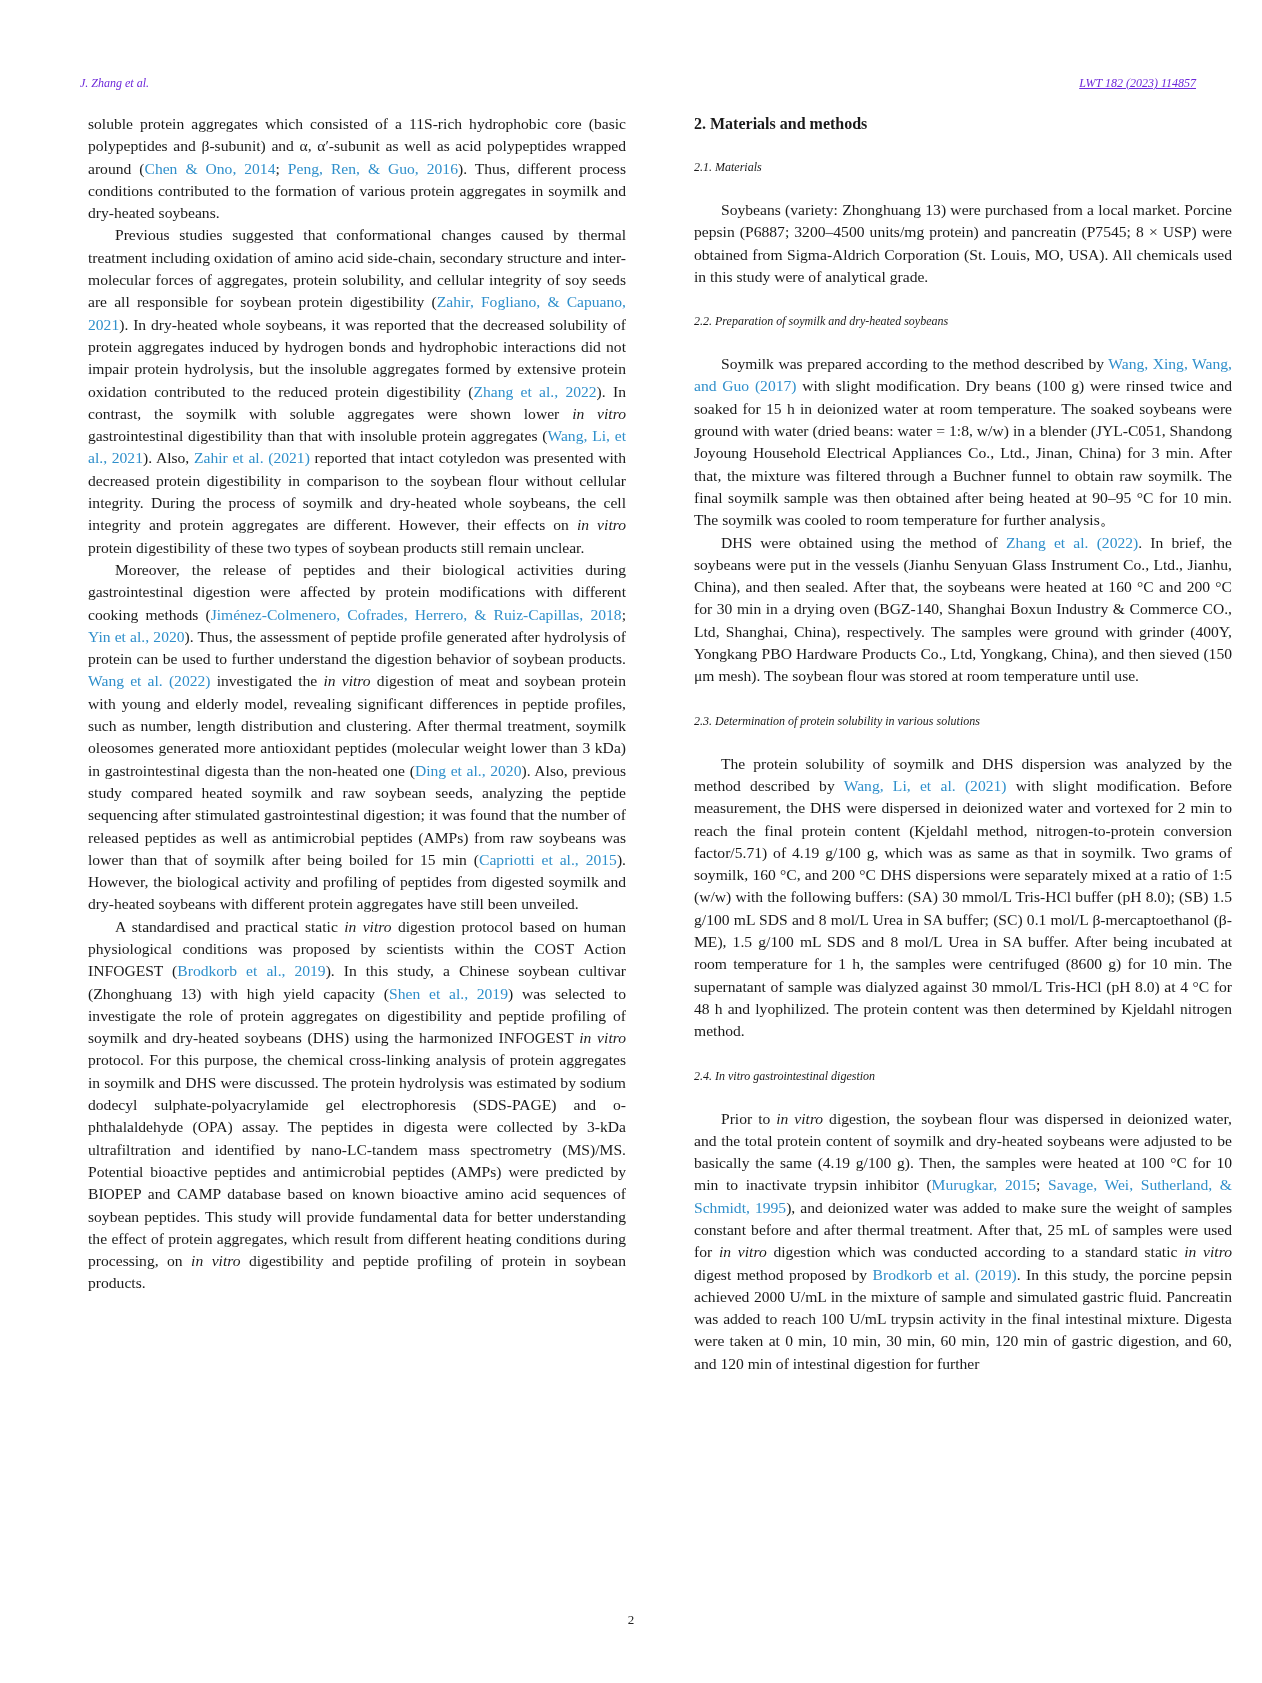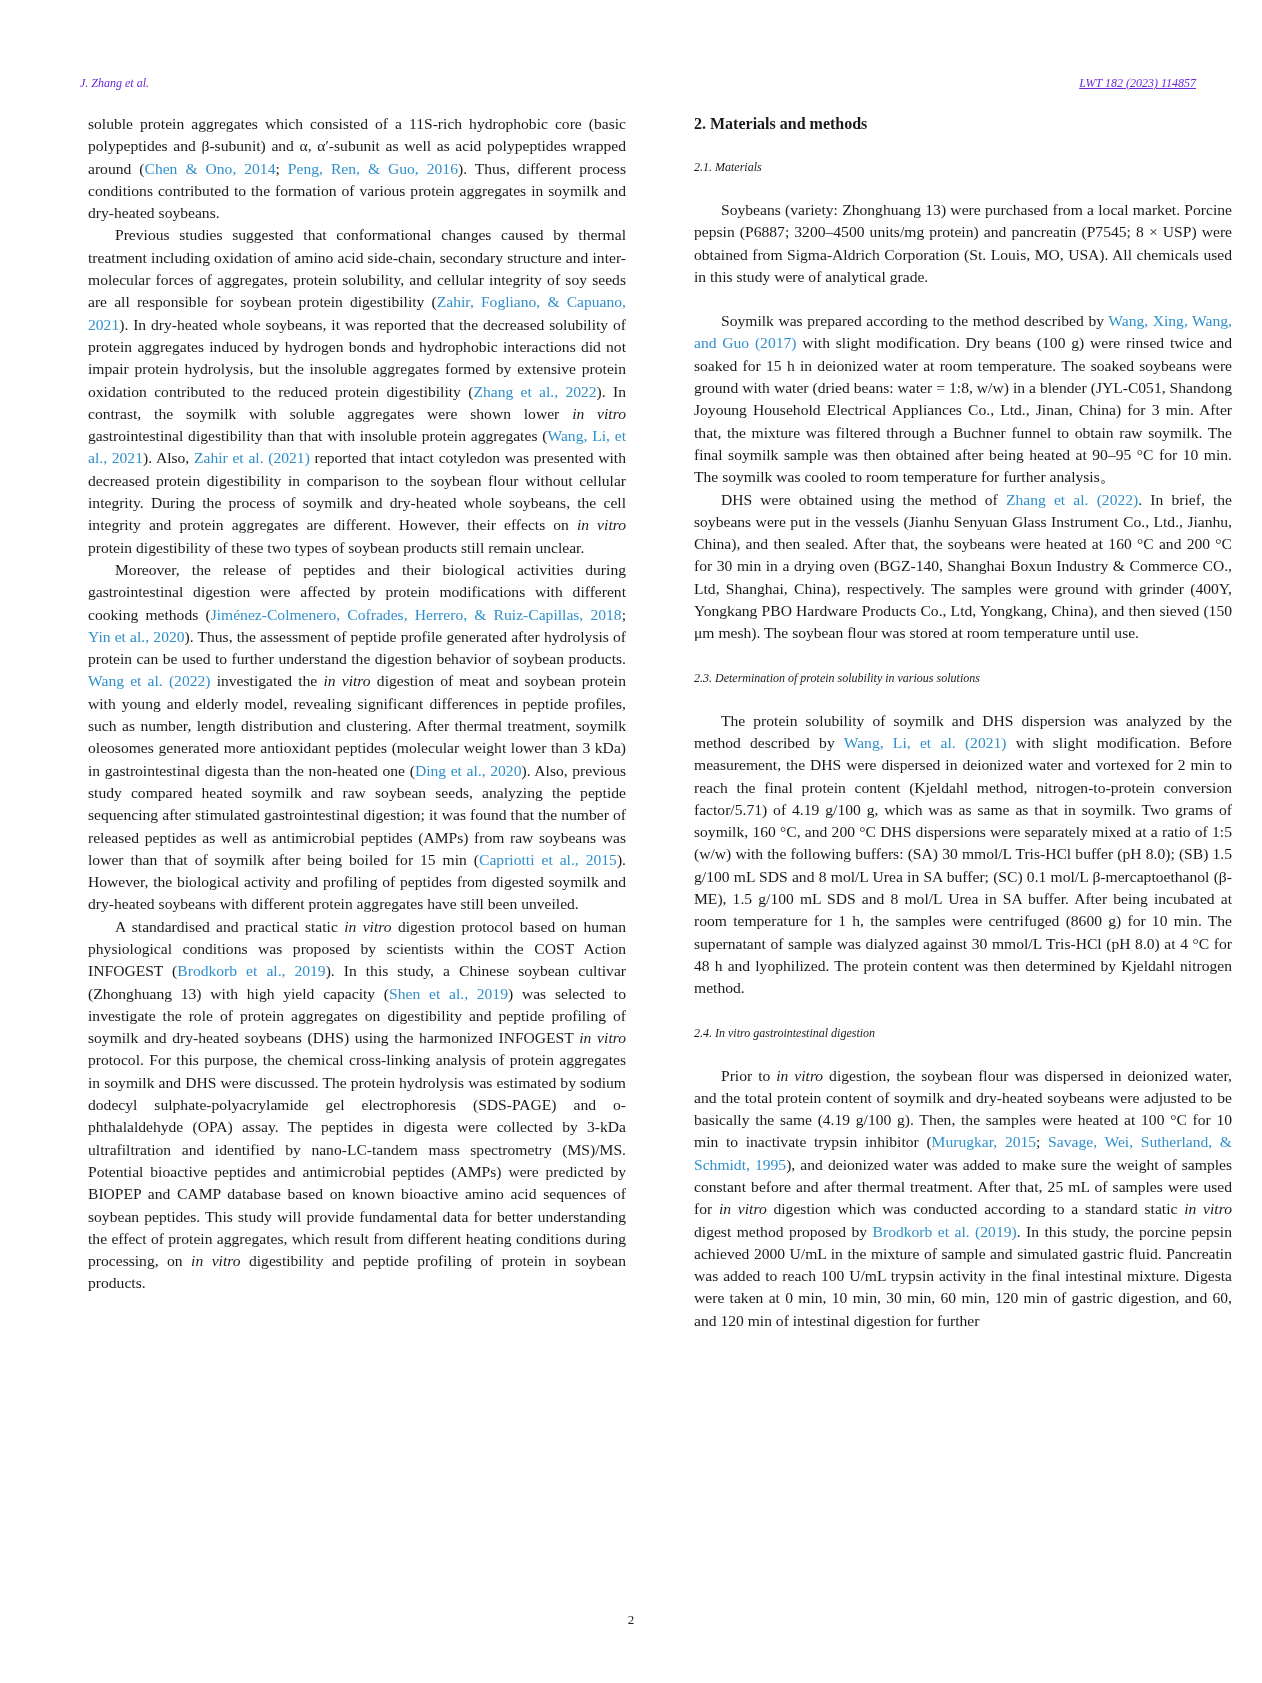--- a/index.html
+++ b/index.html
@@ -33,20 +33,21 @@
   <p><span>A standardised and practical static </span><i>in vitro</i><span> digestion protocol based on human physiological conditions was proposed by scientists within the COST Action INFOGEST (</span><a class="link" style="color: rgb(47, 143, 203); text-decoration: none;">Brodkorb et al., 2019</a><span>). In this study, a Chinese soybean cultivar (Zhonghuang 13) with high yield capacity (</span><a class="link" style="color: rgb(47, 143, 203); text-decoration: none;">Shen et al., 2019</a><span>) was selected to investigate the role of protein ag­gregates on digestibility and peptide profiling of soymilk and dry-heated soybeans (DHS) using the harmonized INFOGEST </span><i>in vitro</i><span> protocol. For this purpose, the chemical cross-linking analysis of protein aggregates in soymilk and DHS were discussed. The protein hydrolysis was estimated by sodium dodecyl sulphate-polyacrylamide gel electrophoresis (SDS-PAGE) and o-phthalaldehyde (OPA) assay. The peptides in digesta were collected by 3-kDa ultrafiltration and identified by nano-LC-tandem mass spectrometry (MS)/MS. Potential bioactive pep­tides and antimicrobial peptides (AMPs) were predicted by BIOPEP and CAMP database based on known bioactive amino acid sequences of soybean peptides. This study will provide fundamental data for better understanding the effect of protein aggregates, which result from different heating conditions during processing, on </span><i>in vitro</i><span> digestibility and peptide profiling of protein in soybean products.</span></p>
 </div>
 
 <div class="col col-right">
   <div class="sec-h">2.  Materials and methods</div>
 
   <div class="sub-h">2.1.  Materials</div>
   <p><span>Soybeans (variety: Zhonghuang 13) were purchased from a local market. Porcine pepsin (P6887; 3200–4500 units/mg protein) and pancreatin (P7545; 8 × USP) were obtained from Sigma-Aldrich Cor­poration (St. Louis, MO, USA). All chemicals used in this study were of analytical grade.</span></p>
   <div class="gap"></div>
 
+  <div class="sub-h">2.2.  Preparation of soymilk and dry-heated soybeans</div>
   <p><span>Soymilk was prepared according to the method described by </span><a class="link" style="color: rgb(47, 143, 203); text-decoration: none;">Wang, Xing, Wang, and Guo (2017)</a><span> with slight modification. Dry beans (100 g) were rinsed twice and soaked for 15 h in deionized water at room temperature. The soaked soybeans were ground with water (dried beans: water = 1:8, w/w) in a blender (JYL-C051, Shandong Joyoung Household Electrical Appliances Co., Ltd., Jinan, China) for 3 min. After that, the mixture was filtered through a Buchner funnel to obtain raw soymilk. The final soymilk sample was then obtained after being heated at 90–95 °C for 10 min. The soymilk was cooled to room temperature for further analysis。</span></p>
   <p><span>DHS were obtained using the method of </span><a class="link" style="color: rgb(47, 143, 203); text-decoration: none;">Zhang et al. (2022)</a><span>. In brief, the soybeans were put in the vessels (Jianhu Senyuan Glass Instrument Co., Ltd., Jianhu, China), and then sealed. After that, the soybeans were heated at 160 °C and 200 °C for 30 min in a drying oven (BGZ-140, Shanghai Boxun Industry &amp; Commerce CO., Ltd, Shanghai, China), respectively. The samples were ground with grinder (400Y, Yongkang PBO Hardware Products Co., Ltd, Yongkang, China), and then sieved (150 μm mesh). The soybean flour was stored at room temperature until use.</span></p>
   <div class="gap"></div>
 
   <div class="sub-h">2.3.  Determination of protein solubility in various solutions</div>
   <p><span>The protein solubility of soymilk and DHS dispersion was analyzed by the method described by </span><a class="link" style="color: rgb(47, 143, 203); text-decoration: none;">Wang, Li, et al. (2021)</a><span> with slight modifi­cation. Before measurement, the DHS were dispersed in deionized water and vortexed for 2 min to reach the final protein content (Kjeldahl method, nitrogen-to-protein conversion factor/5.71) of 4.19 g/100 g, which was as same as that in soymilk. Two grams of soymilk, 160 °C, and 200 °C DHS dispersions were separately mixed at a ratio of 1:5 (w/w) with the following buffers: (SA) 30 mmol/L Tris-HCl buffer (pH 8.0); (SB) 1.5 g/100 mL SDS and 8 mol/L Urea in SA buffer; (SC) 0.1 mol/L β-mercaptoethanol (β-ME), 1.5 g/100 mL SDS and 8 mol/L Urea in SA buffer. After being incubated at room temperature for 1 h, the samples were centrifuged (8600 g) for 10 min. The supernatant of sample was dialyzed against 30 mmol/L Tris-HCl (pH 8.0) at 4 °C for 48 h and lyophilized. The protein content was then determined by Kjeldahl ni­trogen method.</span></p>
   <div class="gap"></div>
 
   <div class="sub-h">2.4.  In vitro gastrointestinal digestion</div>
   <p><span>Prior to </span><i>in vitro</i><span> digestion, the soybean flour was dispersed in deionized water, and the total protein content of soymilk and dry-heated soybeans were adjusted to be basically the same (4.19 g/100 g). Then, the samples were heated at 100 °C for 10 min to inactivate trypsin in­hibitor (</span><a class="link" style="color: rgb(47, 143, 203); text-decoration: none;">Murugkar, 2015</a><span>; </span><a class="link" style="color: rgb(47, 143, 203); text-decoration: none;">Savage, Wei, Sutherland, &amp; Schmidt, 1995</a><span>), and deionized water was added to make sure the weight of samples constant before and after thermal treatment. After that, 25 mL of sam­ples were used for </span><i>in vitro</i><span> digestion which was conducted according to a standard static </span><i>in vitro</i><span> digest method proposed by </span><a class="link" style="color: rgb(47, 143, 203); text-decoration: none;">Brodkorb et al. (2019)</a><span>. In this study, the porcine pepsin achieved 2000 U/mL in the mixture of sample and simulated gastric fluid. Pancreatin was added to reach 100 U/mL trypsin activity in the final intestinal mixture. Digesta were taken at 0 min, 10 min, 30 min, 60 min, 120 min of gastric digestion, and 60, and 120 min of intestinal digestion for further</span></p>

